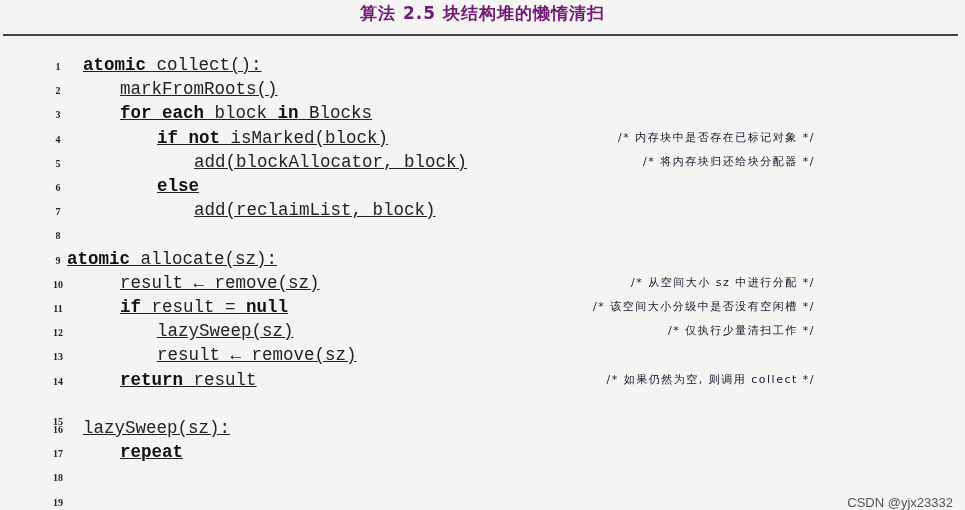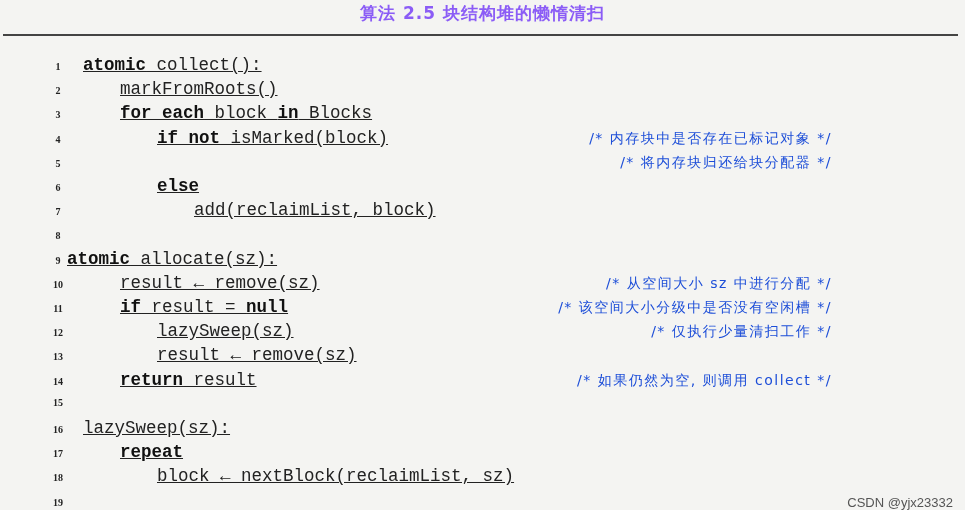--- a/index.html
+++ b/index.html
@@ -1,28 +1,28 @@
 <!DOCTYPE html>
 <html><head>
 <meta charset="utf-8">
 <style>
   html, body { margin:0; padding:0; }
   body { width:965px; height:510px; background:#f4f4f2; overflow:hidden; position:relative;
          font-family:"Liberation Serif", serif; color:#1a1a1a; }
   .title { position:absolute; left:0; width:965px; top:2px; text-align:center;
-           font-family:"DejaVu Sans", sans-serif; font-weight:bold; font-size:17px; letter-spacing:1px; color:#8b5cf6; }
+           font-family:"DejaVu Sans", sans-serif; font-weight:bold; font-size:17px; letter-spacing:1px; color:#701a75; }
   .rule { position:absolute; left:3px; width:955px; top:34px; height:2px; background:#444; }
   .line { position:absolute; left:0; width:965px; height:24px; }
   .ln { position:absolute; left:48px; width:20px; text-align:center; font-size:10px; font-weight:bold;
         top:6px; font-family:"Liberation Serif", serif; color:#222; }
   .code { position:absolute; top:0; font-family:"Liberation Mono", monospace; font-size:17.5px;
           white-space:pre; color:#222;text-decoration:underline; }
   .code b { font-weight:bold; color:#111; }
-  .cm { position:absolute; right:133px; top:2px; font-family:"DejaVu Sans", sans-serif; font-size:14px;
-        white-space:pre; color:#1d4ed8; letter-spacing:1.5px; }
+  .cm { position:absolute; right:150px; top:2px; font-family:"DejaVu Sans", sans-serif; font-size:11px;
+        white-space:pre; color:#0f172a; letter-spacing:1.5px; }
   .watermark { position:absolute; right:12px; bottom:0; font-family:"Liberation Sans", sans-serif;
                font-size:13px; color:#555; }
 </style>
 </head>
 <body>
 
 <div class="title">算法 2.5   块结构堆的懒惰清扫</div>
 <div class="rule"></div>
 
 <div id="code-listing">
@@ -38,20 +38,21 @@
       <span class="ln">3</span>
       <span class="code" style="left: 120px;"><b>for each</b><span> block </span><b>in</b><span> Blocks</span></span>
     </div>
     <div class="line" style="top: 127.6px;">
       <span class="ln">4</span>
       <span class="code" style="left: 157px;"><b>if not</b><span> isMarked(block)</span></span>
       <span class="cm">/* 内存块中是否存在已标记对象 */</span>
     </div>
     <div class="line" style="top: 151.8px;">
       <span class="ln">5</span>
+      <span class="code" style="left: 194px;"><span>add(blockAllocator, block)</span></span>
       <span class="cm">/* 将内存块归还给块分配器 */</span>
     </div>
     <div class="line" style="top: 176px;">
       <span class="ln">6</span>
       <span class="code" style="left: 157px;"><b>else</b></span>
     </div>
     <div class="line" style="top: 200.2px;">
       <span class="ln">7</span>
       <span class="code" style="left: 194px;"><span>add(reclaimList, block)</span></span>
     </div>
@@ -80,34 +81,33 @@
     </div>
     <div class="line" style="top: 345.4px;">
       <span class="ln">13</span>
       <span class="code" style="left: 157px;"><span>result ← remove(sz)</span></span>
     </div>
     <div class="line" style="top: 369.6px;">
       <span class="ln">14</span>
       <span class="code" style="left: 120px;"><b>return</b><span> result</span></span>
       <span class="cm">/* 如果仍然为空, 则调用 collect */</span>
     </div>
-    <div class="line" style="top: 391px;">
+    <div class="line" style="top: 410px;">
       <span class="ln">15</span>
       <span class="code" style="left: 83px;"></span>
     </div>
     <div class="line" style="top: 418px; padding-left: 43px;">
       <span class="ln">16</span>
       <span class="code" style="left: 83px;"><span>lazySweep(sz):</span></span>
     </div>
     <div class="line" style="top: 442.2px;">
       <span class="ln">17</span>
       <span class="code" style="left: 120px;"><b>repeat</b></span>
     </div>
     <div class="line" style="top: 466.4px;">
       <span class="ln">18</span>
-      <span class="code" style="left: 157px;"><span>block ← nextBlock(reclaimList, sz)</span></span>
     </div>
     <div class="line" style="top: 490.6px;">
       <span class="ln">19</span>
     </div>
   </div>
 
 <div class="watermark">CSDN @yjx23332</div>
 
 </body></html>

